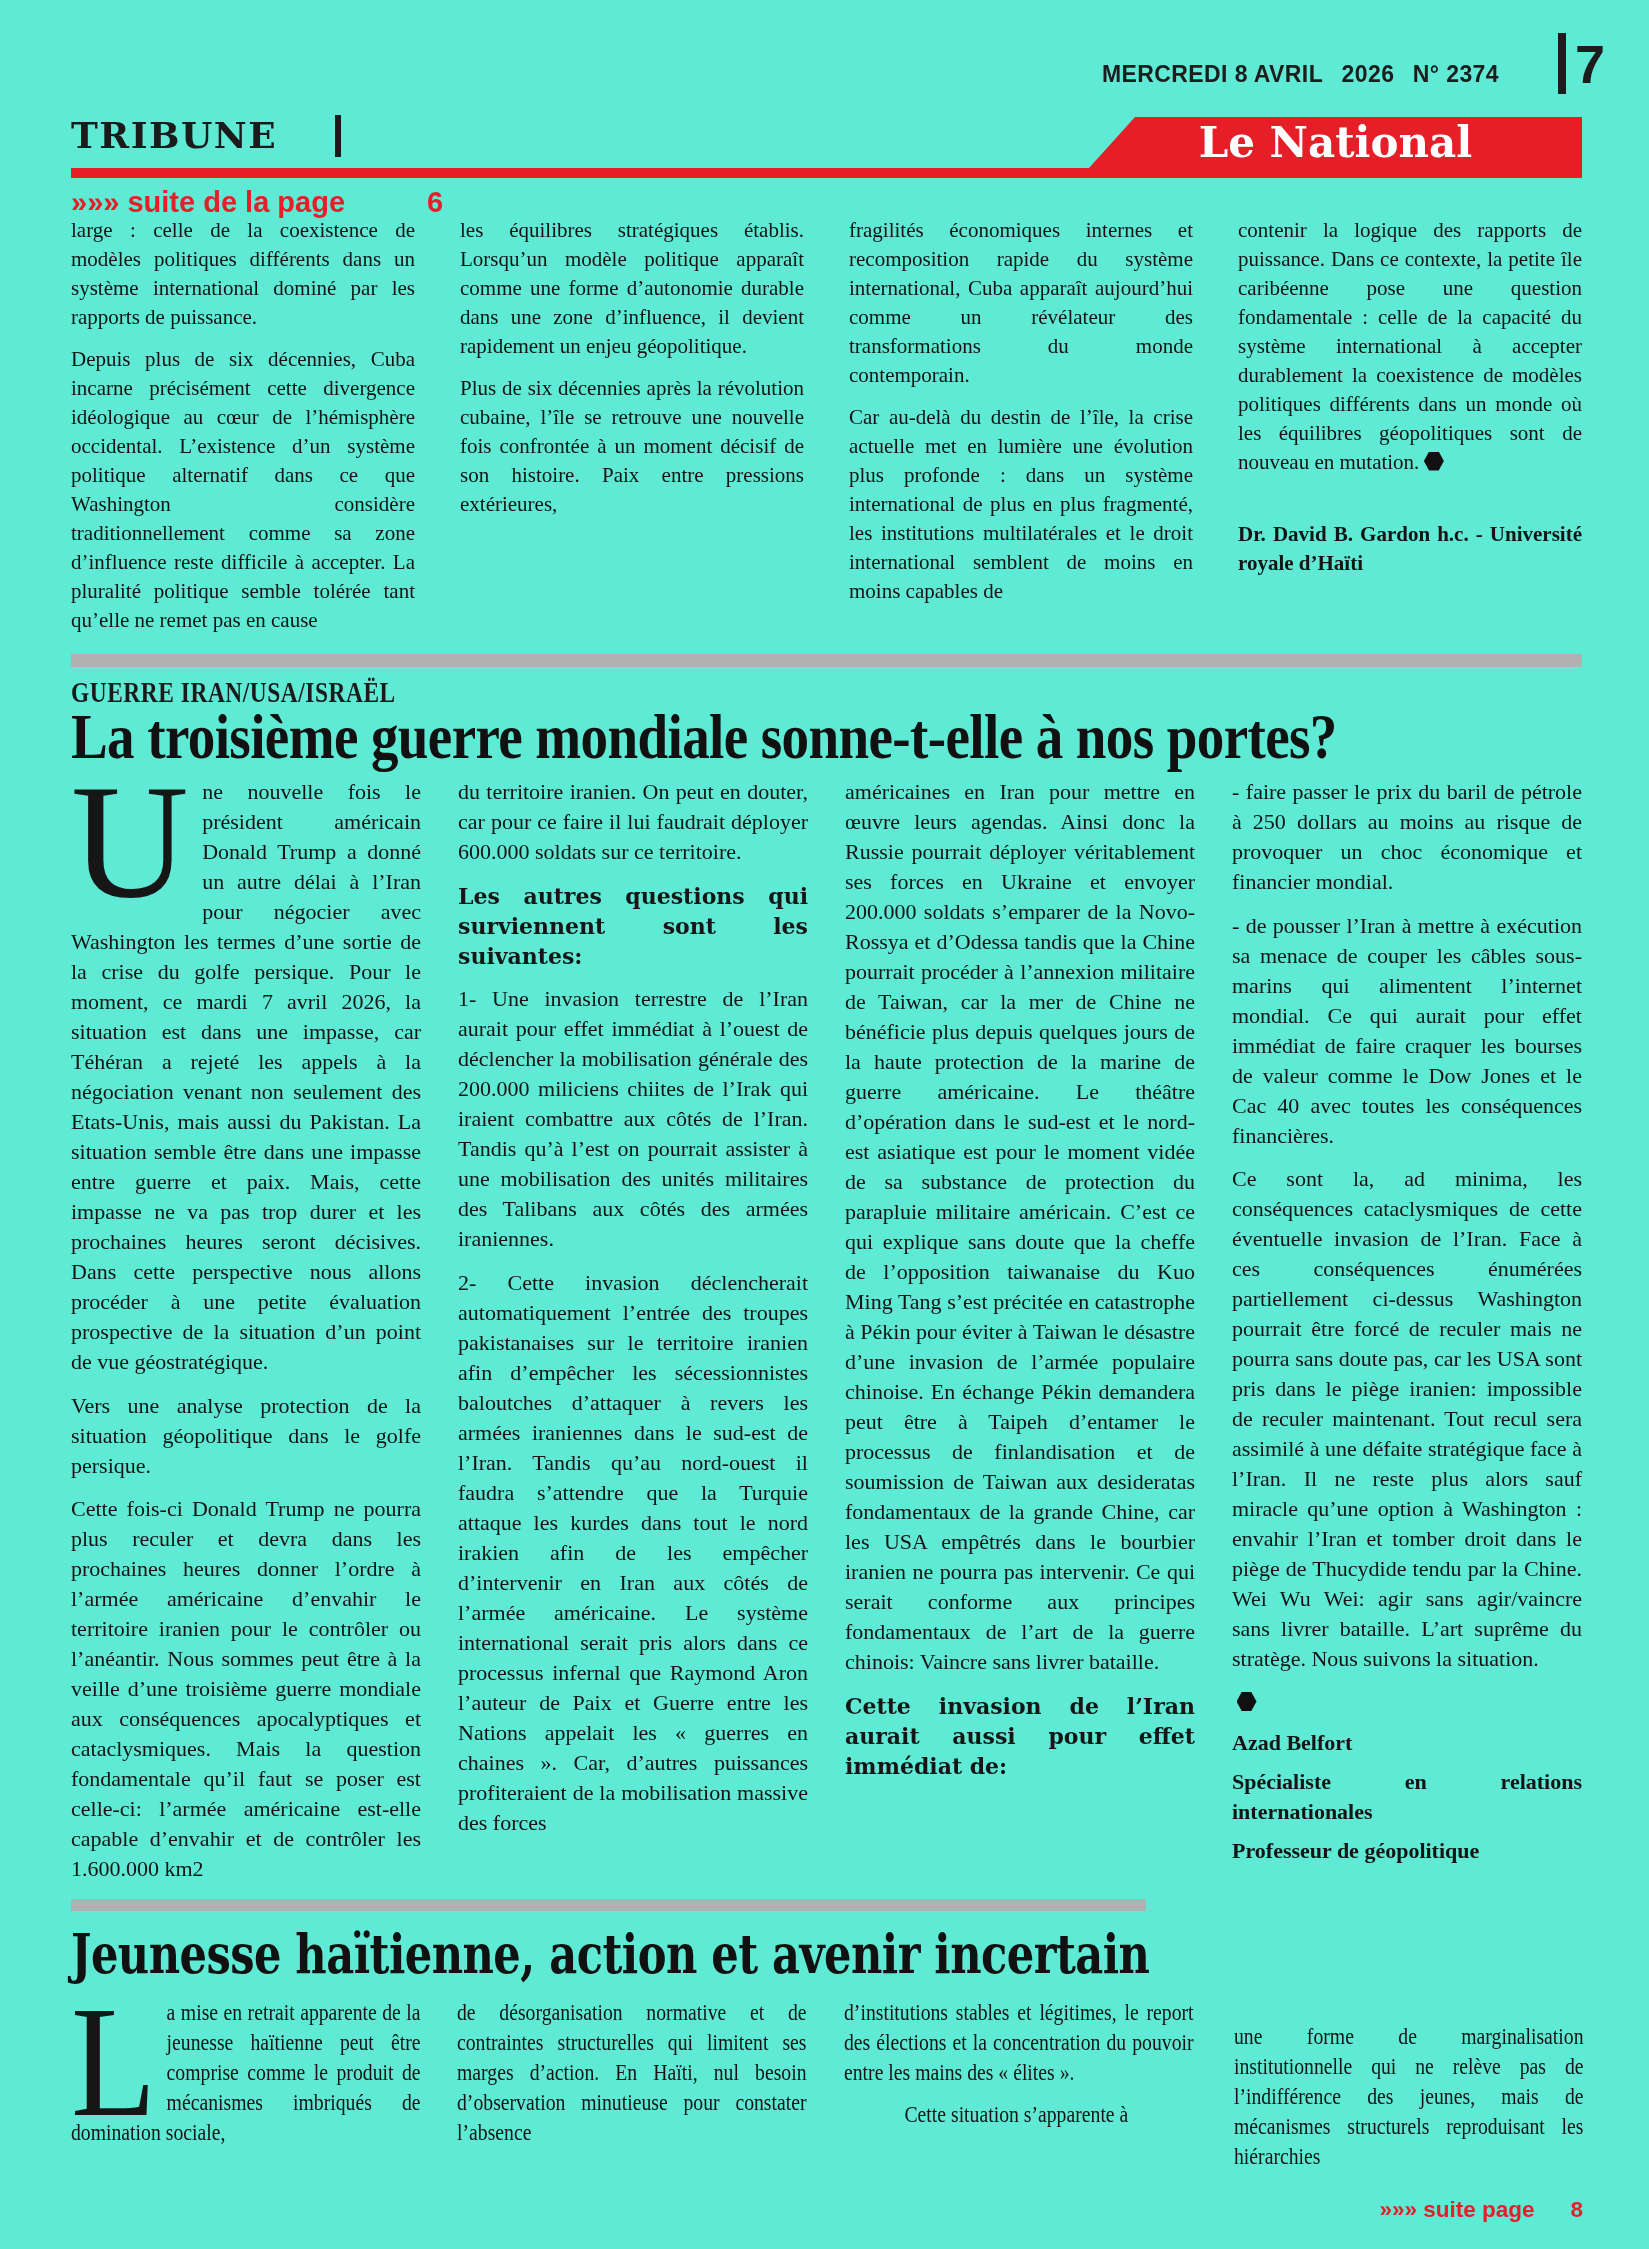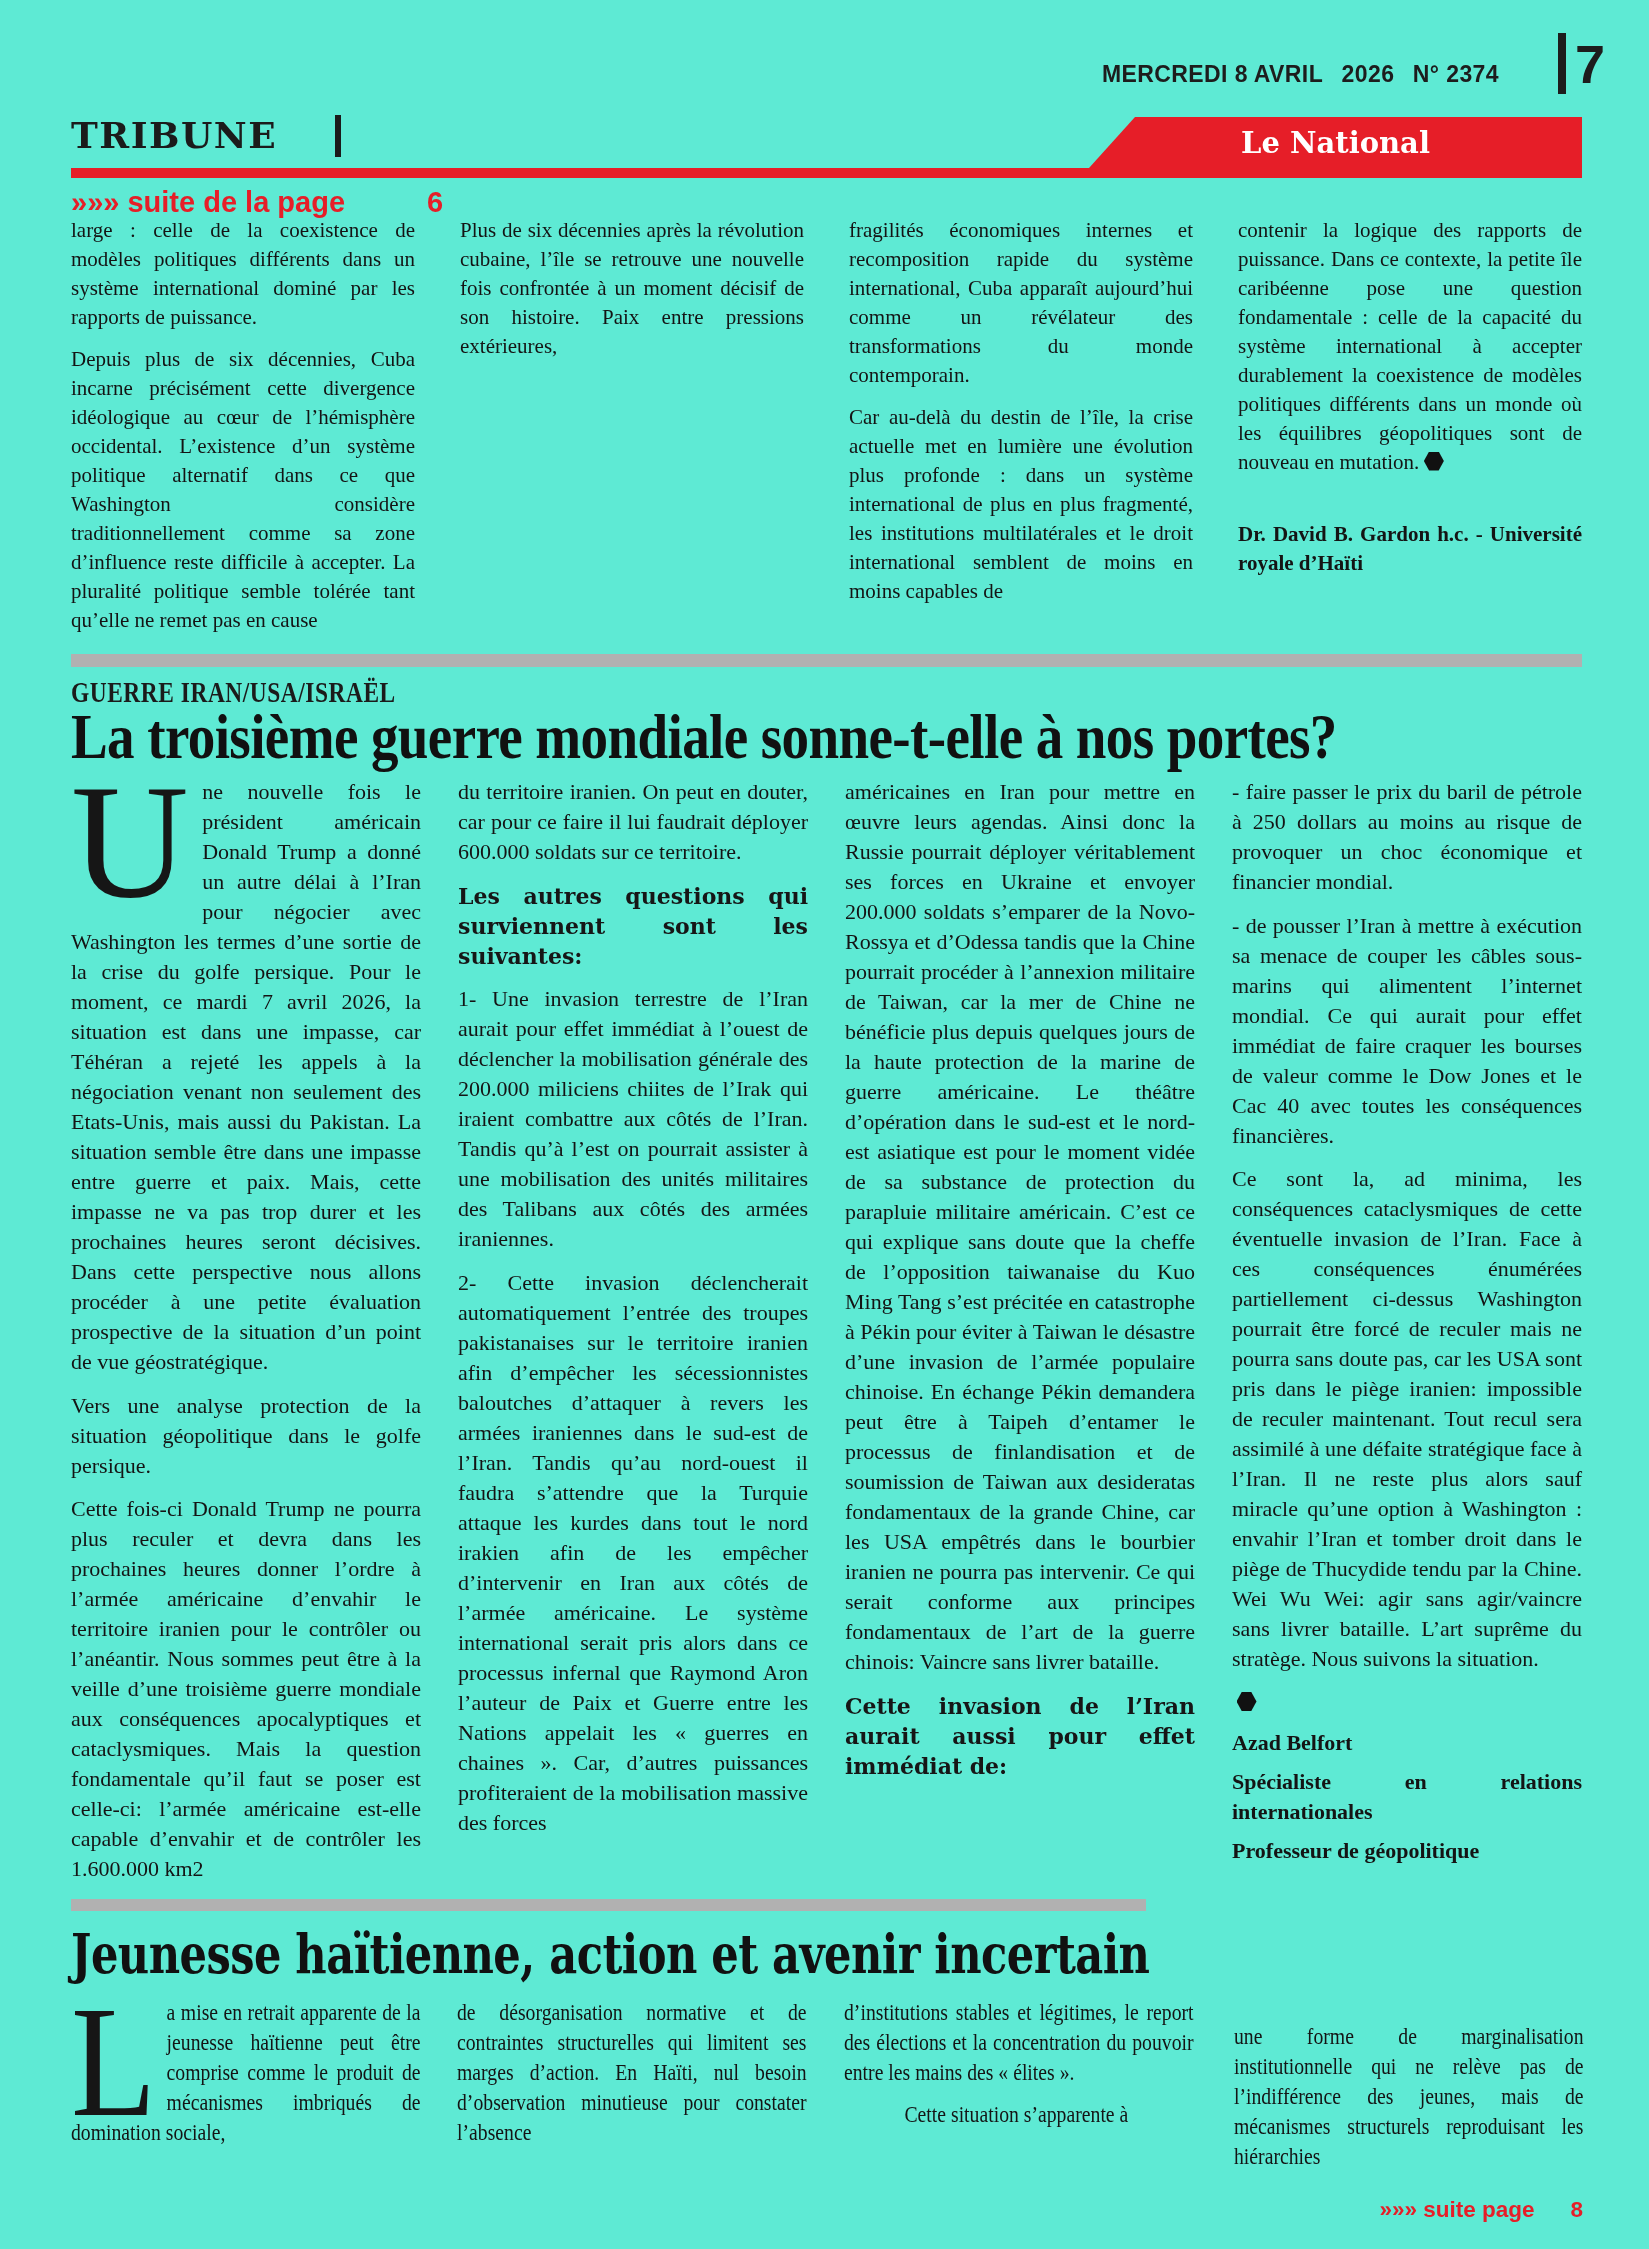--- a/index.html
+++ b/index.html
@@ -13,21 +13,21 @@
   .page-number { position:absolute; top:33px; left:1558px; border-left:8.2px solid #1d1d1d;
                  padding-left:9px; height:61px; display:flex; align-items:center;
                  font-family:"Liberation Sans", sans-serif; font-weight:bold; font-size:54px; color:#1d1d1d; }
   .tribune-row { position:absolute; top:114px; left:71px; display:flex; align-items:flex-end; }
   .tribune { font-family:"DejaVu Serif", serif; font-weight:bold; font-size:36px; line-height:43px;
              letter-spacing:1.5px; color:#1b1b1b; }
   .tribune-bar { display:inline-block; width:0; border-left:6px solid #1b1b1b; height:42px; margin-left:58px; }
   .masthead-badge { position:absolute; top:117px; left:1089px; width:493px; height:51px; background:#e61e28;
                     clip-path:polygon(46px 0, 100% 0, 100% 100%, 0 100%);
                     display:flex; align-items:center; justify-content:center; }
-  .masthead-badge span { font-family:"DejaVu Serif", serif; font-weight:bold; font-size:29px; color:#ffffff; }
+  .masthead-badge span { font-family:"DejaVu Serif", serif; font-weight:bold; font-size:42px; color:#ffffff; }
   .red-rule { position:absolute; top:168px; left:71px; width:1511px; height:9.7px; background:#e61e28; }
   .suite-from { position:absolute; top:186px; left:71px; font-family:Liberation Sans, sans-serif;
                 font-weight:bold; font-size:29px; color:#e61e28; }
   .suite-from .pgref { margin-left:82px; }
 
   
   .cols { position:absolute; left:71px; width:1511px; display:grid;
           grid-template-columns:repeat(4,1fr); column-gap:37px; }
   .col { min-width:0; }
 
@@ -104,20 +104,21 @@
   <div class="suite-from">
     <span>»»» suite de la page</span><span class="pgref">6</span>
   </div>
 
   <div class="cols art1">
     <div class="col">
       <p>large : celle de la coexistence de modèles politiques différents dans un système international dominé par les rapports de puissance.</p>
       <p class="last">Depuis plus de six décennies, Cuba incarne précisément cette divergence idéologique au cœur de l’hémisphère occidental. L’existence d’un système politique alternatif dans ce que Washington considère traditionnellement comme sa zone d’influence reste difficile à accepter. La pluralité politique semble tolérée tant qu’elle ne remet pas en cause</p>
     </div>
     <div class="col">
+      <p>les équilibres stratégiques établis. Lorsqu’un modèle politique apparaît comme une forme d’autonomie durable dans une zone d’influence, il devient rapidement un enjeu géopolitique.</p>
       <p class="last">Plus de six décennies après la révolution cubaine, l’île se retrouve une nouvelle fois confrontée à un moment décisif de son histoire. Paix entre pressions extérieures,</p>
     </div>
     <div class="col">
       <p>fragilités économiques internes et recomposition rapide du système international, Cuba apparaît aujourd’hui comme un révélateur des transformations du monde contemporain.</p>
       <p class="last">Car au-delà du destin de l’île, la crise actuelle met en lumière une évolution plus profonde : dans un système international de plus en plus fragmenté, les institutions multilatérales et le droit international semblent de moins en moins capables de</p>
     </div>
     <div class="col">
       <p><span>contenir la logique des rapports de puissance. Dans ce contexte, la petite île caribéenne pose une question fondamentale : celle de la capacité du système international à accepter durablement la coexistence de modèles politiques différents dans un monde où les équilibres géopolitiques sont de nouveau en mutation.</span><span class="endmark"></span></p>
       <p class="byline1">Dr.  David  B.  Gardon  h.c.  - Université royale d’Haïti</p>
     </div>

